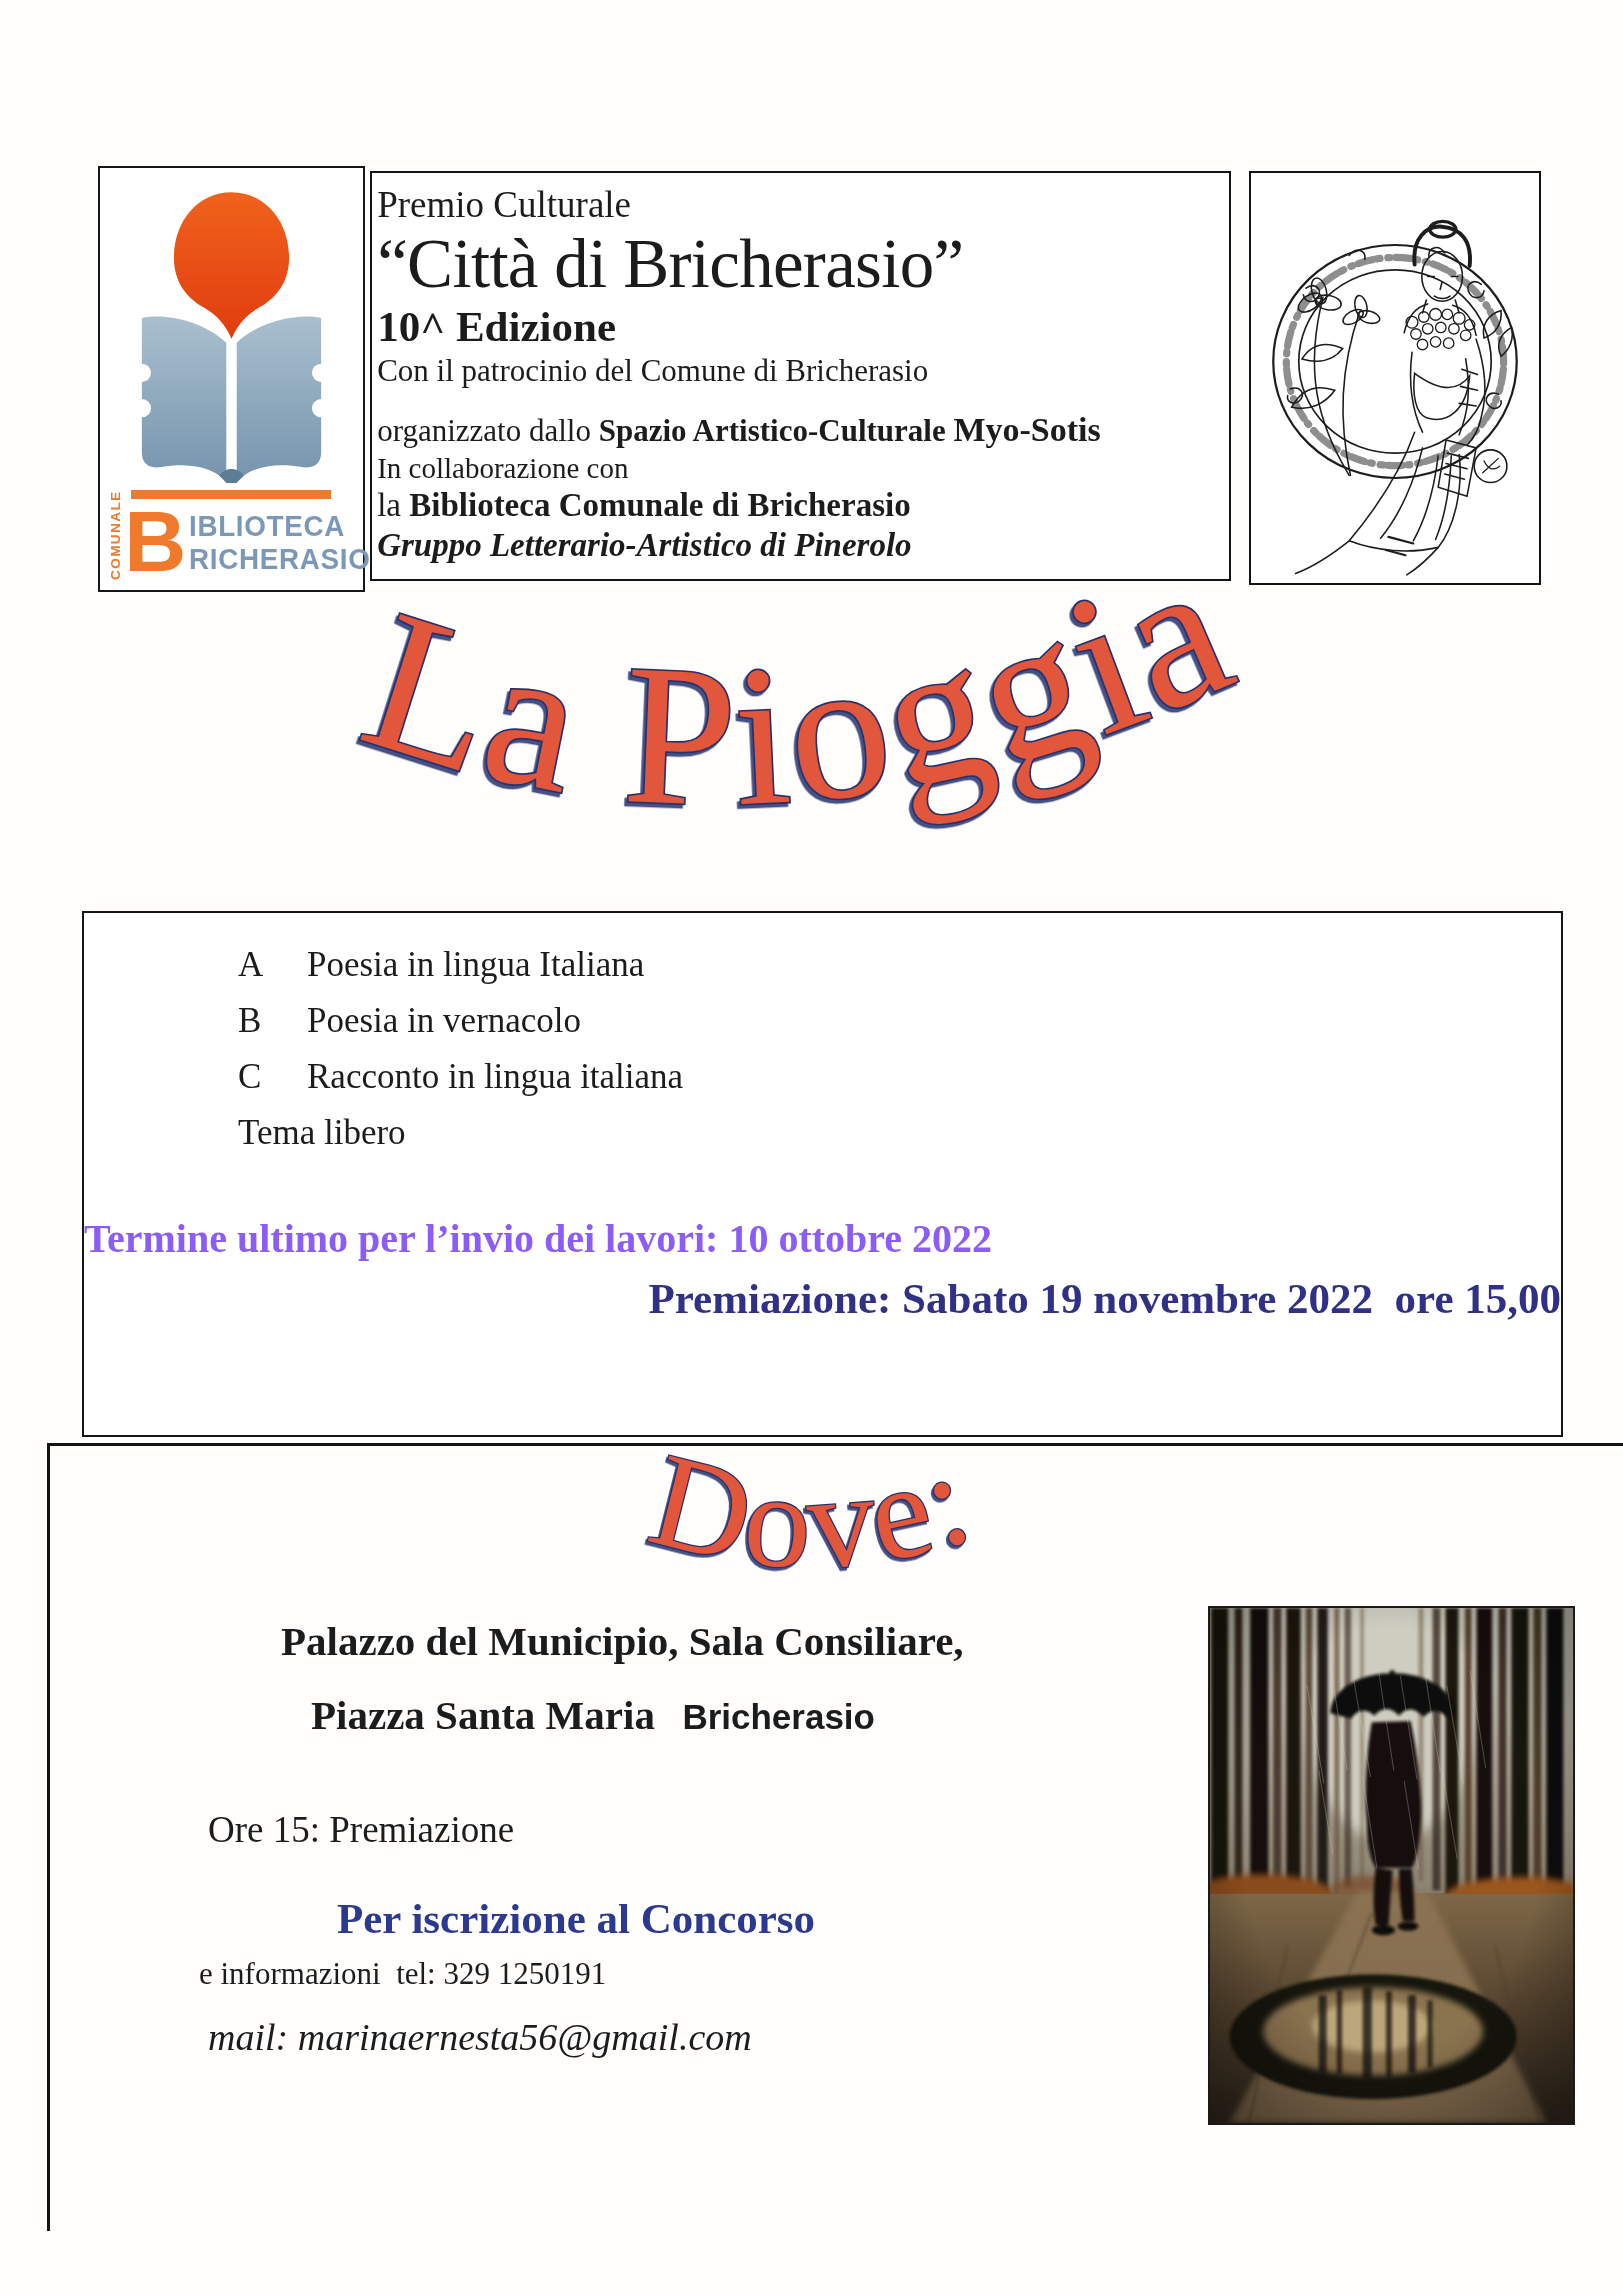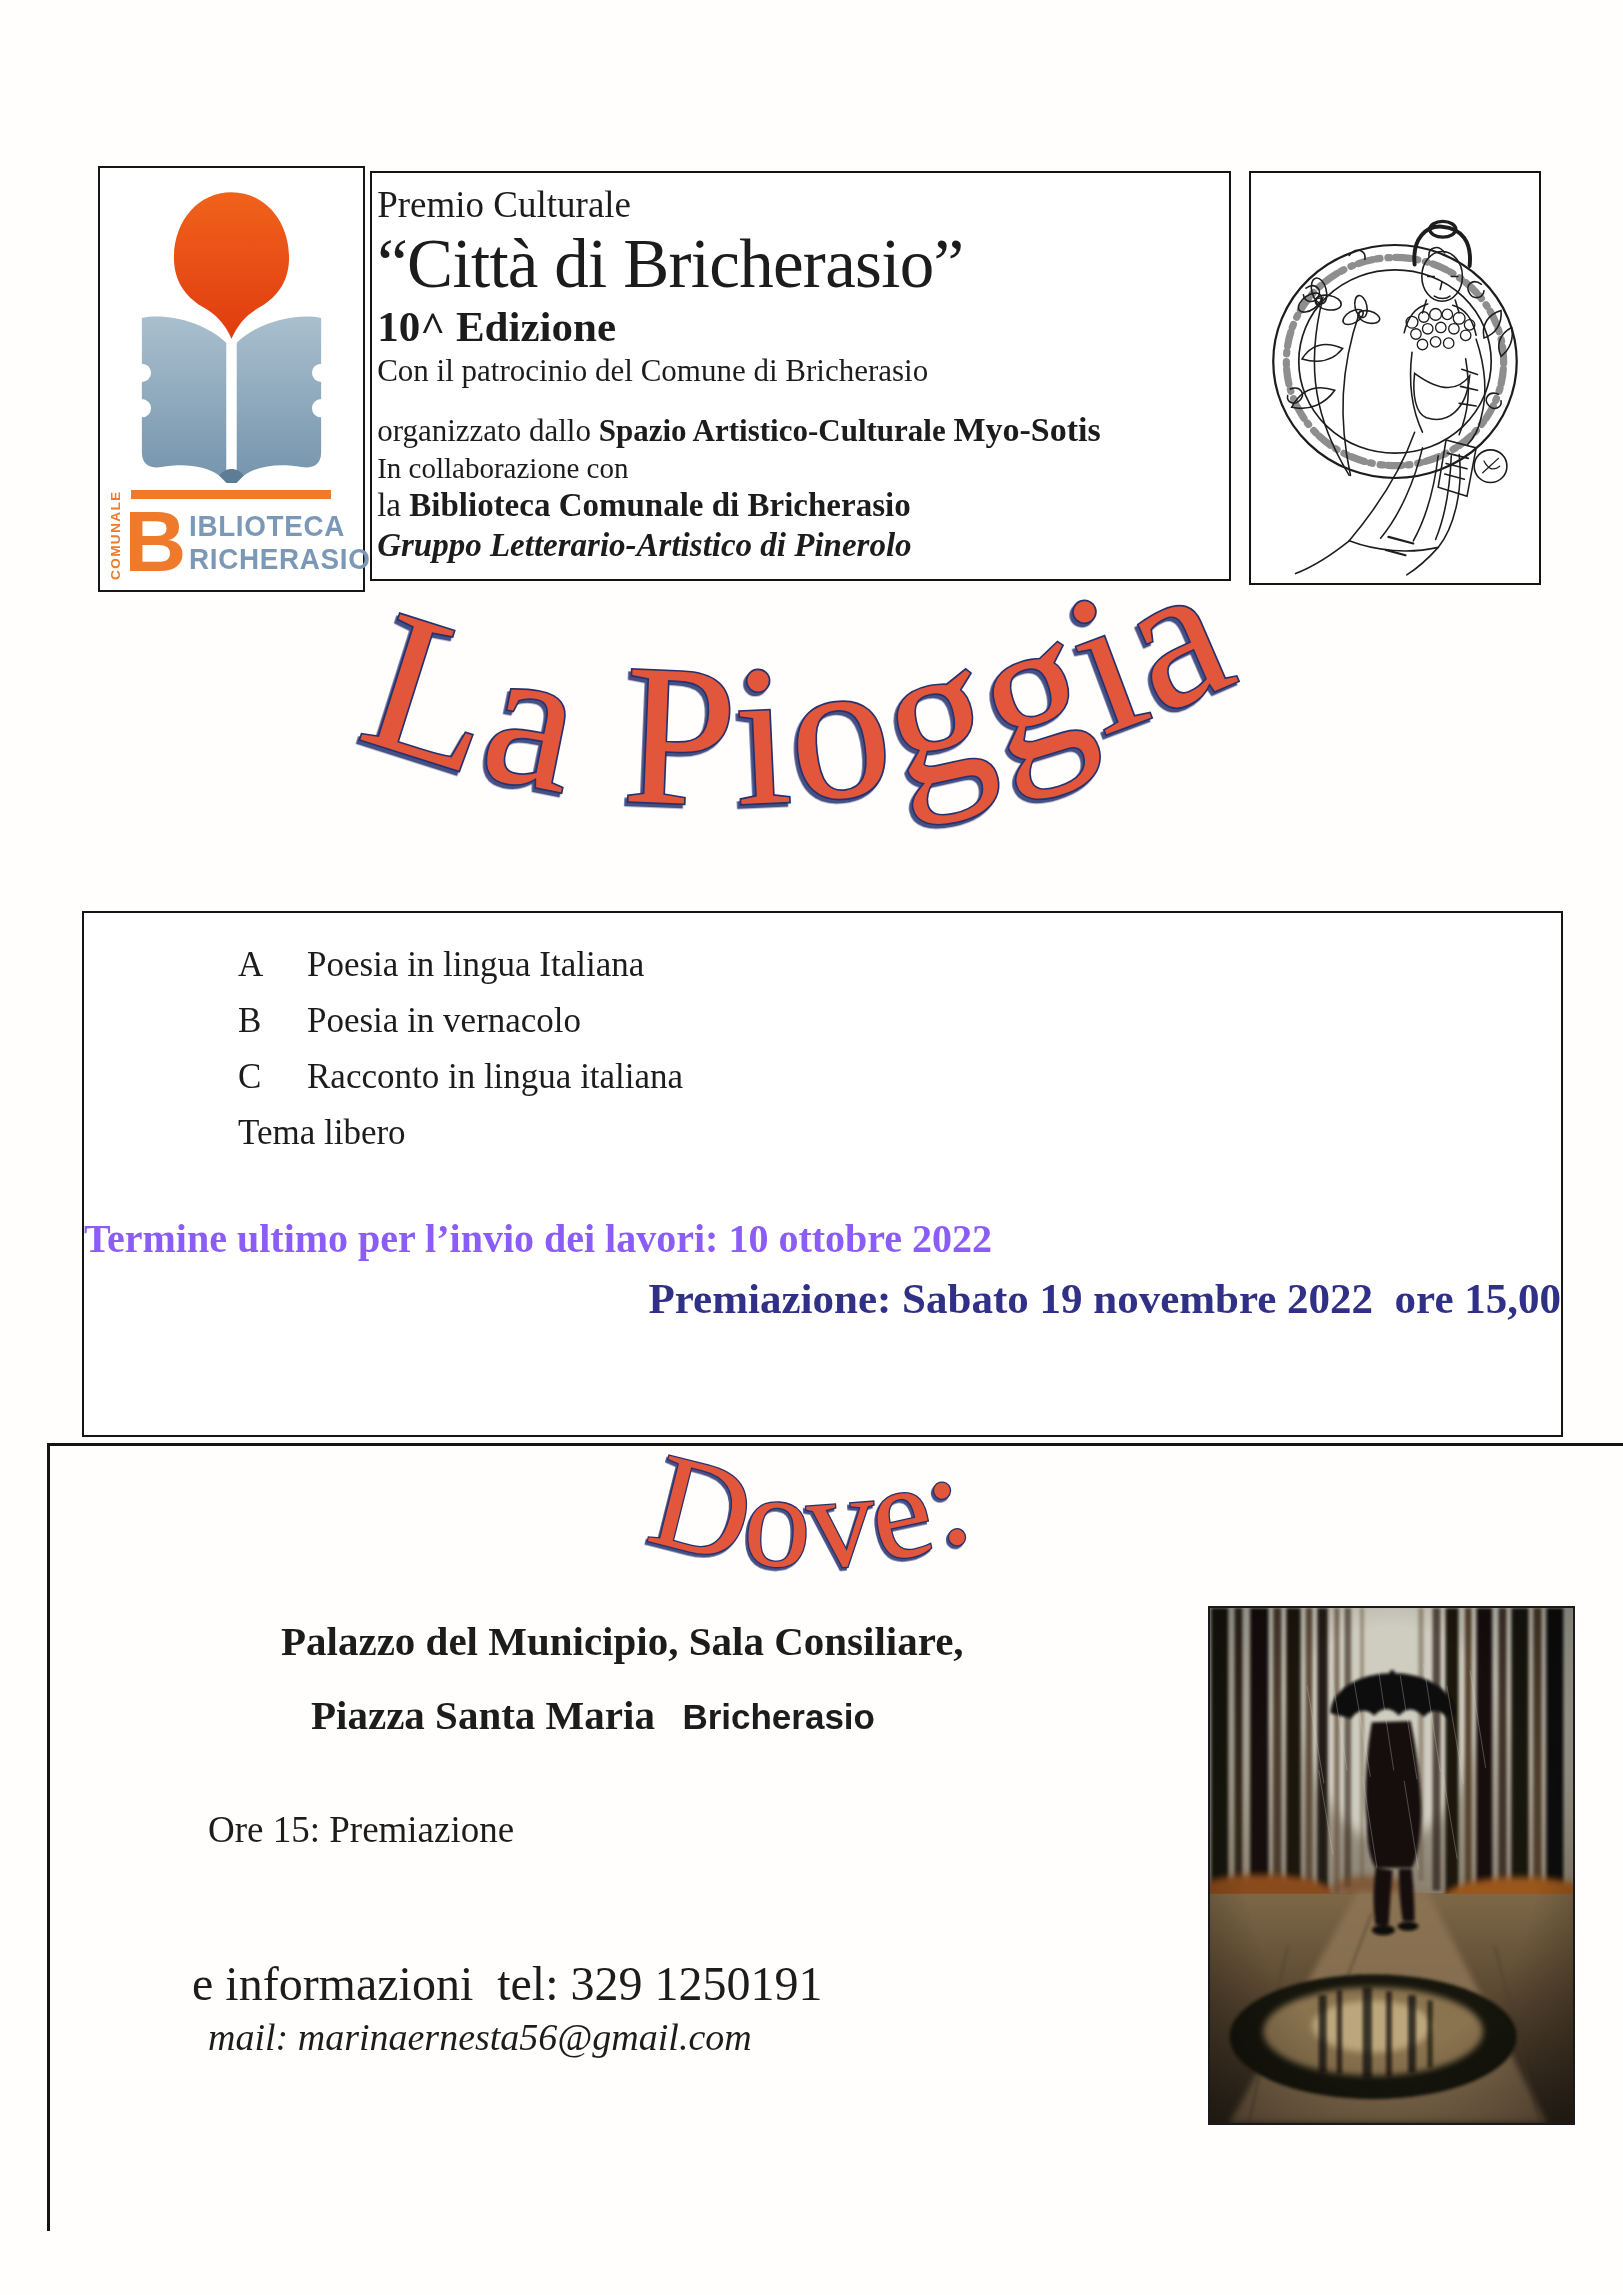--- a/index.html
+++ b/index.html
@@ -48,21 +48,21 @@
   .deadline{position:absolute;left:0;width:100%;top:302px;text-align:left;font-weight:bold;font-size:40px;color:#8b5cf6;}
   .award{position:absolute;left:0;width:100%;top:361px;text-align:right;font-weight:bold;font-size:43px;color:#303186;white-space:pre-wrap;}
 
   
   .where-box{position:absolute;left:47px;top:1443px;width:1576px;height:785px;border-top:3.3px solid #141414;border-left:3.3px solid #141414;background:transparent;}
   .addr1{position:absolute;left:281px;top:1617px;font-weight:bold;font-size:41px;}
   .addr2{position:absolute;left:311px;top:1691px;font-weight:bold;font-size:41px;}
   .addr2 .city{font-family:"Liberation Sans",sans-serif;font-size:35px;margin-left:27.5px;font-weight:bold;}
   .ore{position:absolute;left:208px;top:1808px;font-size:37px;}
   .iscrizione{position:absolute;left:337px;top:1894px;font-weight:bold;font-size:43px;color:#2b3a8f;}
-  .info{position:absolute;left:192px;top:1956px;font-size:48px;white-space:pre-wrap;}
+  .info{position:absolute;left:199px;top:1956px;font-size:31px;white-space:pre-wrap;}
   .mail{position:absolute;left:208px;top:2015px;font-size:38px;font-style:italic;}
 
   
   .photo{position:absolute;left:1208px;top:1606px;width:367px;height:519px;border:2px solid #1a1a1a;box-sizing:border-box;overflow:hidden;background:#3a3128;}
   .photo svg{display:block;width:100%;height:100%;}
 </style>
 </head>
 <body>
 
 <div class="page">
@@ -242,20 +242,21 @@
       </filter>
     </defs>
     <text class="wordart" font-size="205" stroke-width="4" letter-spacing="4" filter="url(#dsDove)">
       <textPath href="#arcDove">Dove:</textPath>
     </text>
   </svg>
 
   <div class="addr1">Palazzo del Municipio, Sala Consiliare,</div>
   <div class="addr2"><span>Piazza Santa Maria</span><span class="city">Bricherasio</span></div>
   <div class="ore">Ore 15: Premiazione</div>
+  <div class="iscrizione">Per iscrizione al Concorso</div>
   <div class="info">e informazioni  tel: 329 1250191</div>
   <div class="mail">mail: marinaernesta56@gmail.com</div>
 
   <div class="photo">
     <svg viewBox="0 0 561 793" preserveAspectRatio="none" aria-hidden="true">
       <defs>
         <linearGradient id="pSky" x1="0" y1="0" x2="0" y2="1">
           <stop offset="0" stop-color="#c9c8bc"></stop>
             <stop offset="1" stop-color="#8b8272"></stop>
         </linearGradient>

